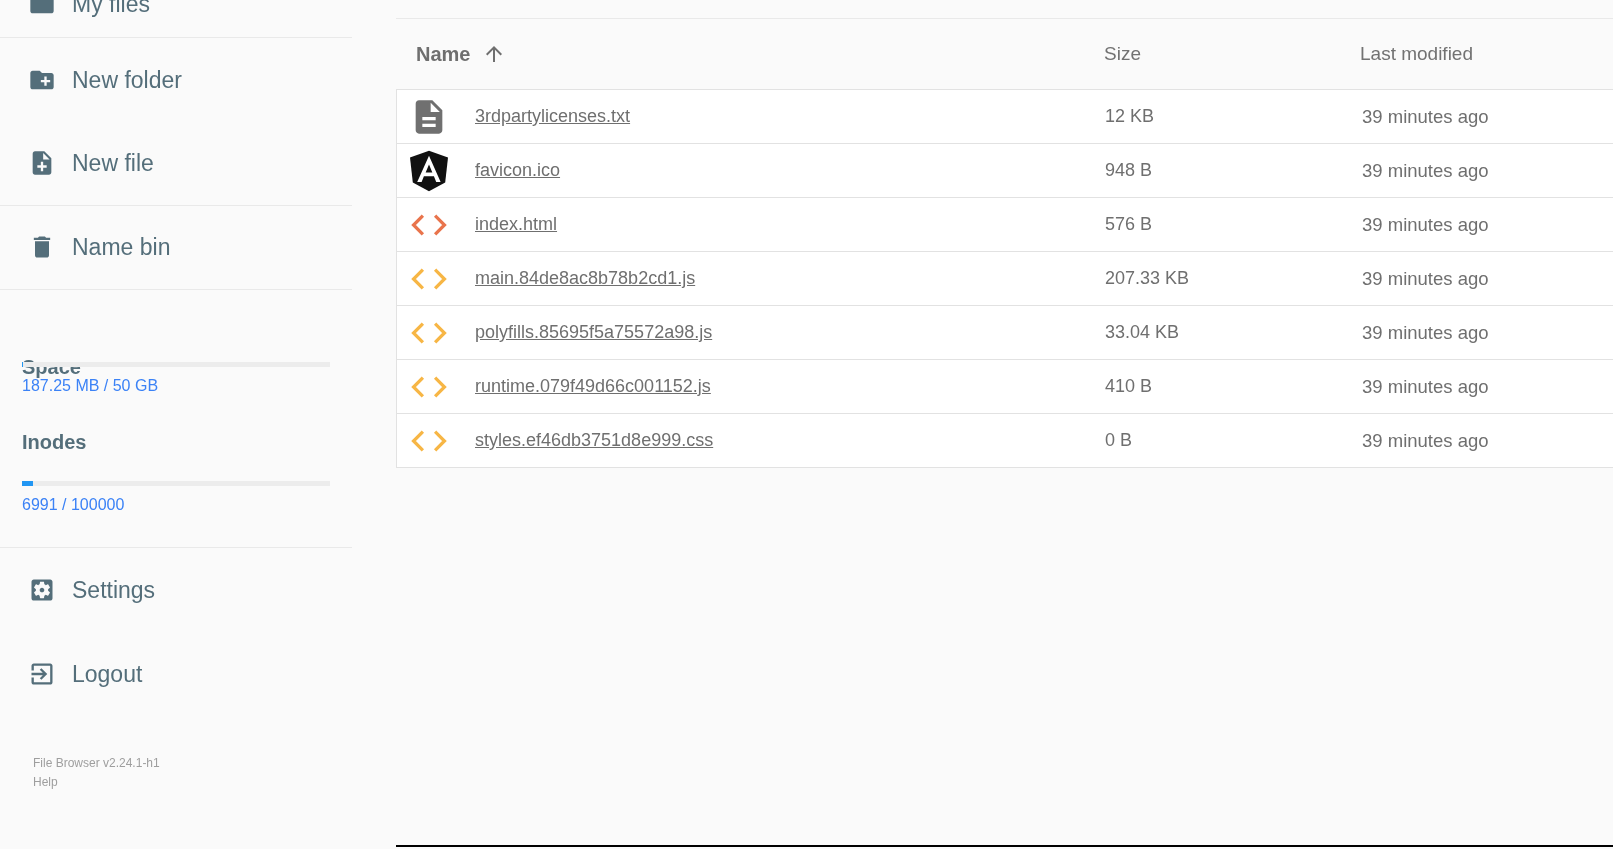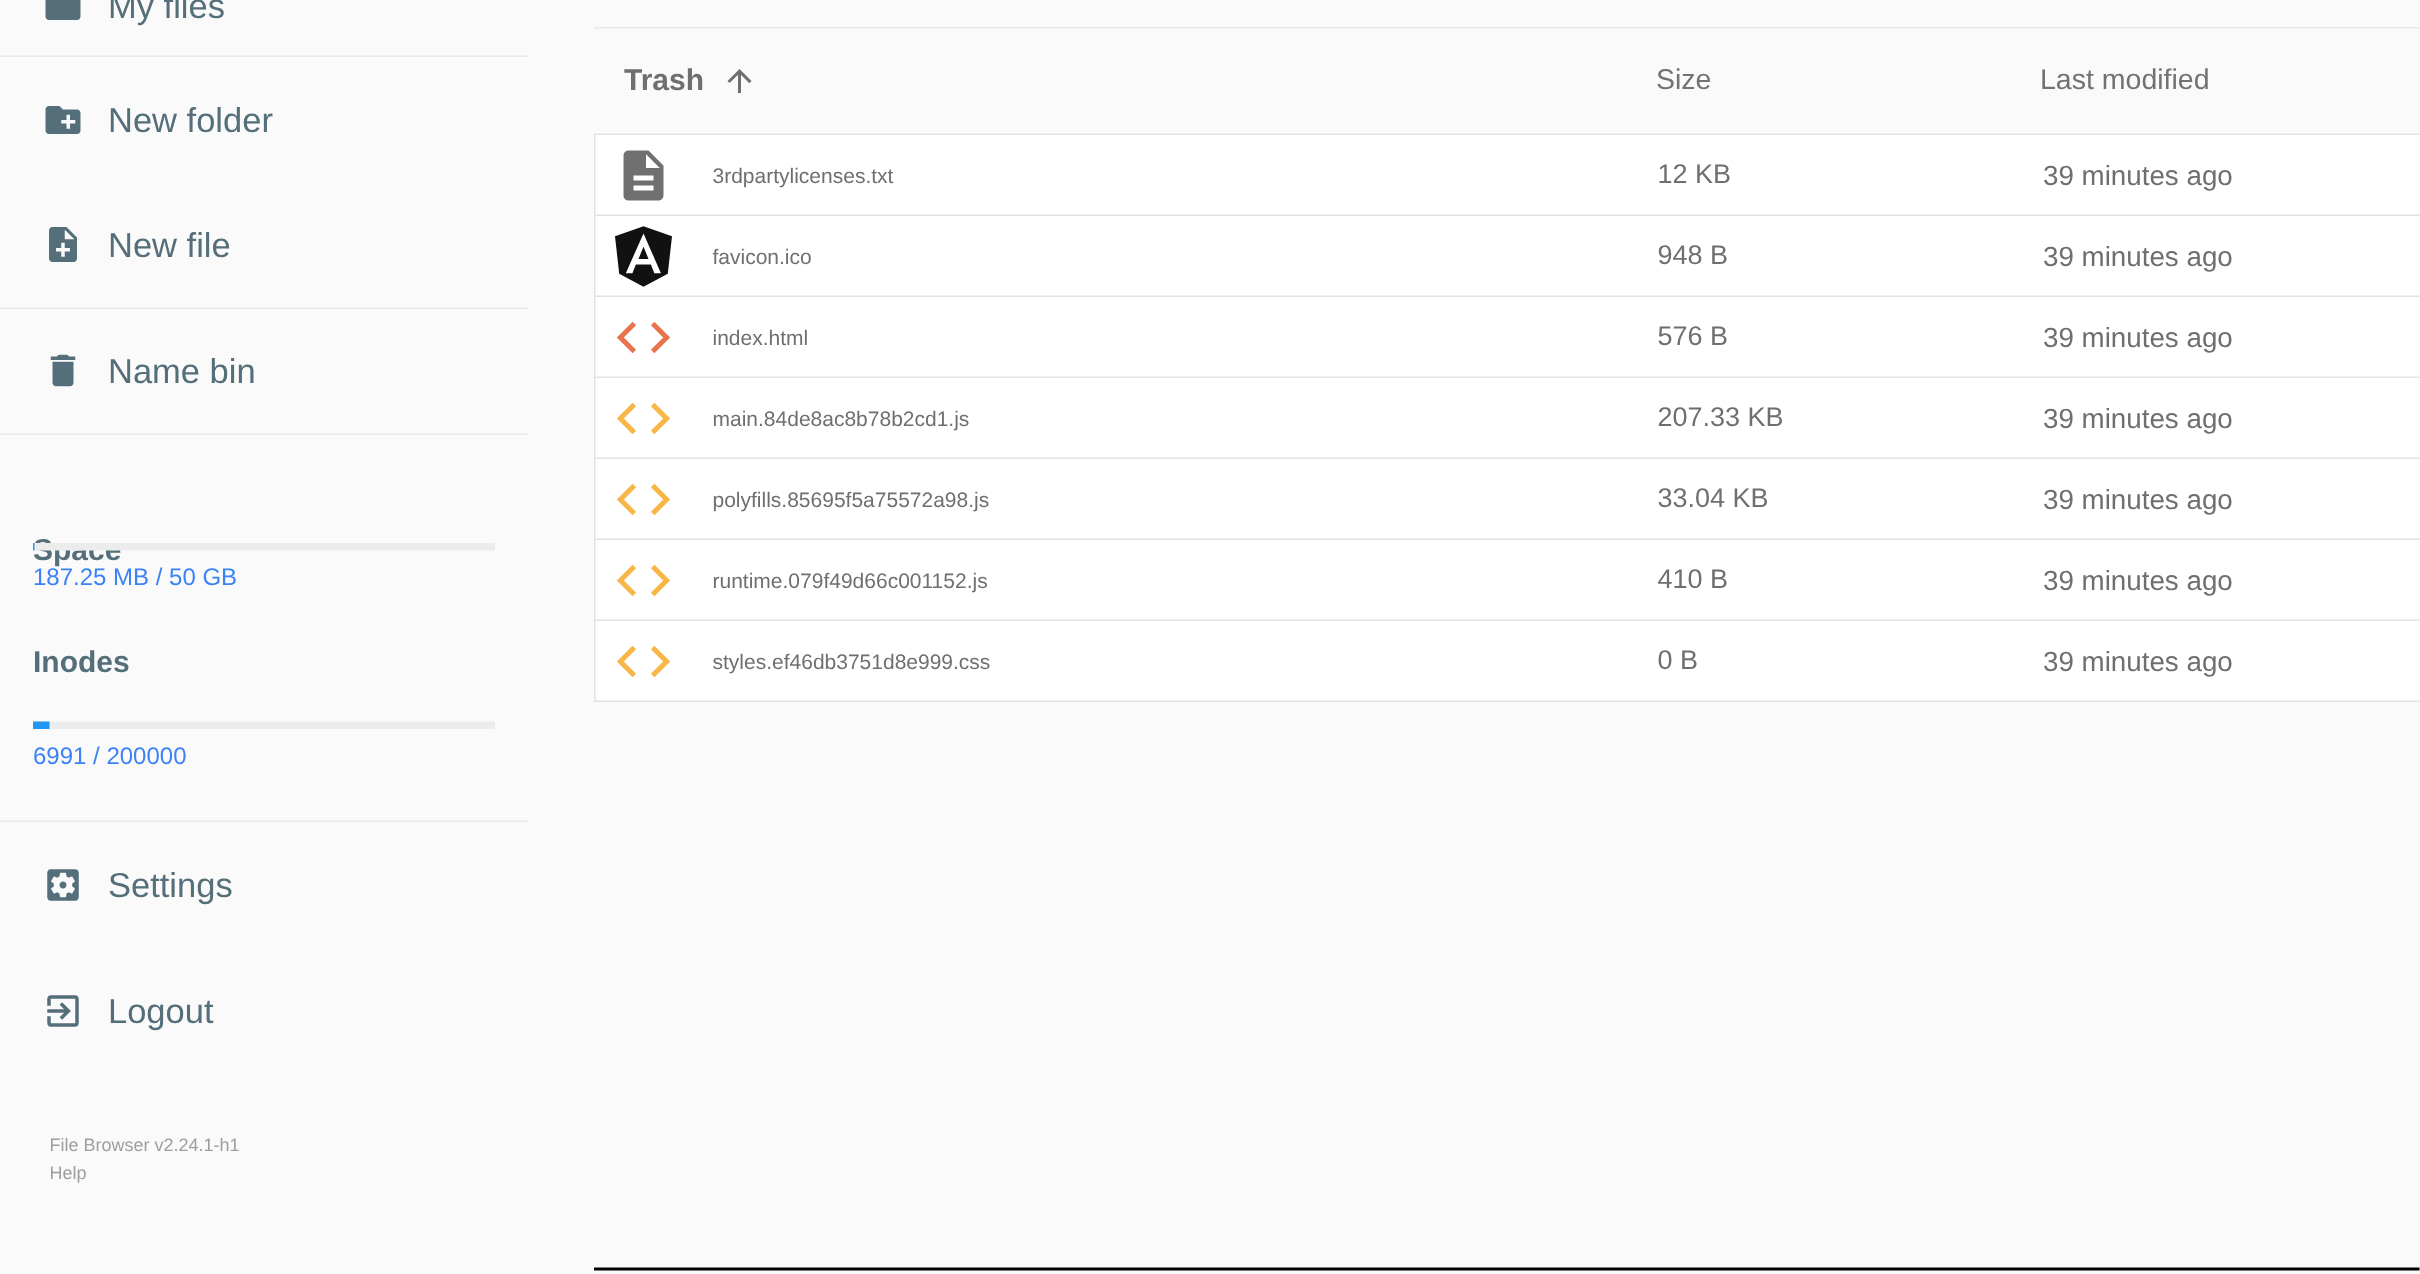--- a/index.html
+++ b/index.html
@@ -173,21 +173,21 @@
   .row .cell {
     position: absolute;
     top: 0;
     height: 100%;
     display: flex;
     align-items: center;
     font-size: 20px;
     color: #6f6f6f;
     white-space: nowrap;
   }
-  .row .cell-name { left: 78px; font-size: 14px; }
+  .row .cell-name { left: 78px; font-size: 18px; text-decoration: underline; }
   .row .cell-size { left: 708px; font-size: 18px; }
   .row .cell-modified { left: 965px; font-size: 18.5px; }
   .bottom-bar {
     position: absolute;
     left: 0;
     right: 0;
     bottom: 0;
     height: 2px;
     background: #000;
   }
@@ -242,21 +242,21 @@
       <div class="q-fill" id="space-fill" style="width: 0.37%;"></div>
     </div>
     <span class="q-text" style="top:377px;">187.25 MB / 50 GB</span>
   </div>
 
   <div class="quota" style="top:0;">
     <span class="q-title" style="top:431px;">Inodes</span>
     <div class="q-bar" style="top:481px;">
       <div class="q-fill" id="inodes-fill" style="width: 3.5%;"></div>
     </div>
-    <span class="q-text" style="top:496px;">6991 / 200000</span>
+    <span class="q-text" style="top:496px;">6991 / 100000</span>
   </div>
   <div class="sep" style="top:547px;"></div>
 
   <div class="nav-item" style="top:565px;">
     <span class="icon">
       <svg viewBox="0 0 24 24">
           <path fill="#546e7a" d="M19 3H5c-1.11 0-2 .9-2 2v14c0 1.1.89 2 2 2h14c1.11 0 2-.9 2-2V5c0-1.1-.89-2-2-2zm-1.75 9c0 .23-.02.46-.05.68l1.48 1.16c.13.11.17.3.08.45l-1.4 2.42c-.09.15-.27.21-.43.15l-1.74-.7c-.36.28-.76.51-1.18.69l-.26 1.85c-.03.17-.18.3-.35.3h-2.8c-.17 0-.32-.13-.35-.29l-.26-1.85c-.43-.18-.82-.41-1.18-.69l-1.74.7c-.16.06-.34 0-.43-.15l-1.4-2.42c-.09-.15-.05-.34.08-.45l1.48-1.16c-.03-.23-.05-.46-.05-.69 0-.23.02-.46.05-.68l-1.48-1.16c-.13-.11-.17-.3-.08-.45l1.4-2.42c.09-.15.27-.21.43-.15l1.74.7c.36-.28.76-.51 1.18-.69l.26-1.85c.03-.17.18-.3.35-.3h2.8c.17 0 .32.13.35.29l.26 1.85c.43.18.82.41 1.18.69l1.74-.7c.16-.06.34 0 .43.15l1.4 2.42c.09.15.05.34-.08.45l-1.48 1.16c.03.23.05.46.05.69zM12 10c-1.1 0-2 .9-2 2s.9 2 2 2 2-.9 2-2-.9-2-2-2z"></path>
         </svg>
     </span>
     <span class="label">Settings</span>
@@ -274,21 +274,21 @@
   <div class="footer" style="top:754px;">
     <span>File Browser v2.24.1-h1</span>
     <a>Help</a>
   </div>
 </div>
 
 <div id="main">
   <div class="top-line"></div>
   <div class="list-header">
     <div class="col col-name">
-      <span>Trash</span>
+      <span>Name</span>
       <span class="sort-arrow">
         <svg viewBox="0 0 24 24" width="24" height="24">
             <path fill="#6f6f6f" d="M4 12l1.41 1.41L11 7.83V20h2V7.83l5.58 5.59L20 12l-8-8-8 8z"></path>
           </svg>
       </span>
     </div>
     <div class="col col-size">
       <span>Size</span>
     </div>
     <div class="col col-modified">

